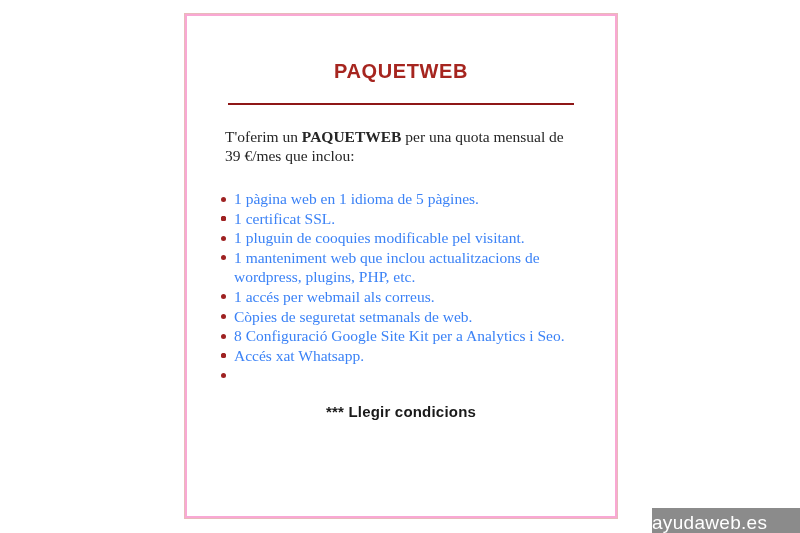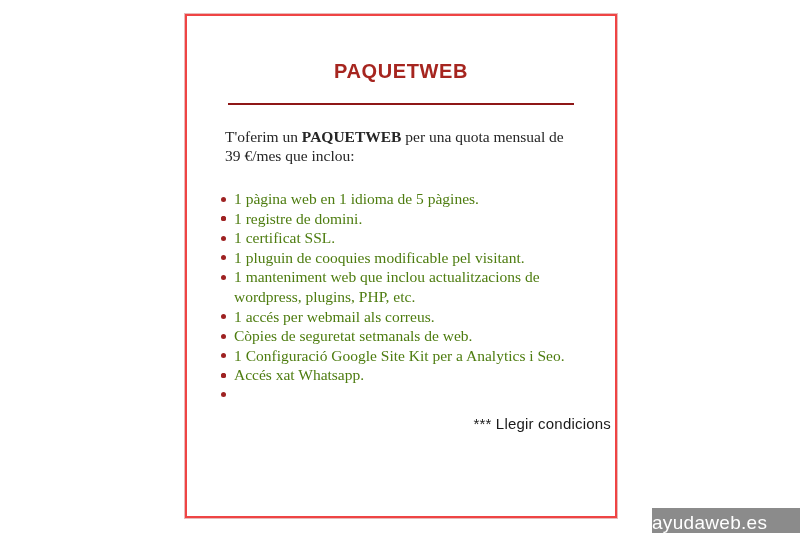--- a/index.html
+++ b/index.html
@@ -15,21 +15,21 @@
     position: relative;
   }
 
   #offer-card {
     position: absolute;
     left: 185px;
     top: 14px;
     width: 432px;
     height: 504px;
     box-sizing: border-box;
-    border: 2px solid #ef4444;
+    border: 2px solid #f9a8d4;
     outline: 1px solid #e8baba;
     outline-offset: 0px;
     background: #ffffff;
   }
 
   #card-title {
     text-align: center;
     font-family: "Liberation Sans", sans-serif;
     font-weight: bold;
     font-size: 20px;
@@ -62,40 +62,40 @@
   #features-list {
     list-style: none;
     margin: 0;
     padding: 20px 22px 0 34px;
   }
   #features-list li {
     position: relative;
     padding-left: 13px;
     font-size: 15.5px;
     line-height: 19.6px;
-    color: #4d7c0f;
+    color: #3b82f6;
     margin-bottom: 0px;
   }
   #features-list li .bullet-dot {
     position: absolute;
     left: 0;
     top: 7.5px;
     width: 5px;
     height: 5px;
     border-radius: 50%;
     background: #9e2222;
   }
 
   #conditions-note {
-    text-align: right;
+    text-align: center;
     font-family: "Liberation Sans", sans-serif;
-    font-weight: normal;
+    font-weight: bold;
     font-size: 15px;
     color: #1a1a1a;
-    margin: 4px;
+    margin: 12px;
     padding-top: 26px;
     letter-spacing: 0.2px;
   }
 
   #watermark {
     position: absolute;
     left: 652px;
     top: 508px;
     width: 148px;
     height: 30px;
@@ -115,27 +115,27 @@
 
   <h1 id="card-title">PAQUETWEB</h1>
 
   <hr id="title-divider">
 
   <p id="intro-paragraph"><span>T'oferim un </span><strong>PAQUETWEB</strong><span> per una quota mensual de 39 €/mes que inclou:</span></p>
 
   <ul id="features-list">
     <li><span class="bullet-dot"></span><span>1 pàgina web en 1 idioma de 5 pàgines.</span></li>
     <li><span class="bullet-dot"></span></li>
-    <li><span class="bullet-dot"></span><span>1 registre de domini.</span></li>
+    <li><span class="bullet-dot"></span></li>
     <li><span class="bullet-dot"></span><span>1 certificat SSL.</span></li>
     <li><span class="bullet-dot"></span><span>1 pluguin de cooquies modificable pel visitant.</span></li>
     <li><span class="bullet-dot"></span><span>1 manteniment web que inclou actualitzacions de wordpress, plugins, PHP, etc.</span></li>
     <li><span class="bullet-dot"></span><span>1 accés per webmail als correus.</span></li>
     <li><span class="bullet-dot"></span><span>Còpies de seguretat setmanals de web.</span></li>
-    <li><span class="bullet-dot"></span><span>1 Configuració Google Site Kit per a Analytics i Seo.</span></li>
+    <li><span class="bullet-dot"></span><span>8 Configuració Google Site Kit per a Analytics i Seo.</span></li>
     <li><span class="bullet-dot"></span></li>
     <li><span class="bullet-dot"></span><span>Accés xat Whatsapp.</span></li>
     <li><span class="bullet-dot"></span></li>
   </ul>
 
   <p id="conditions-note">*** Llegir condicions</p>
 
 </div>
 
 <div id="watermark">

